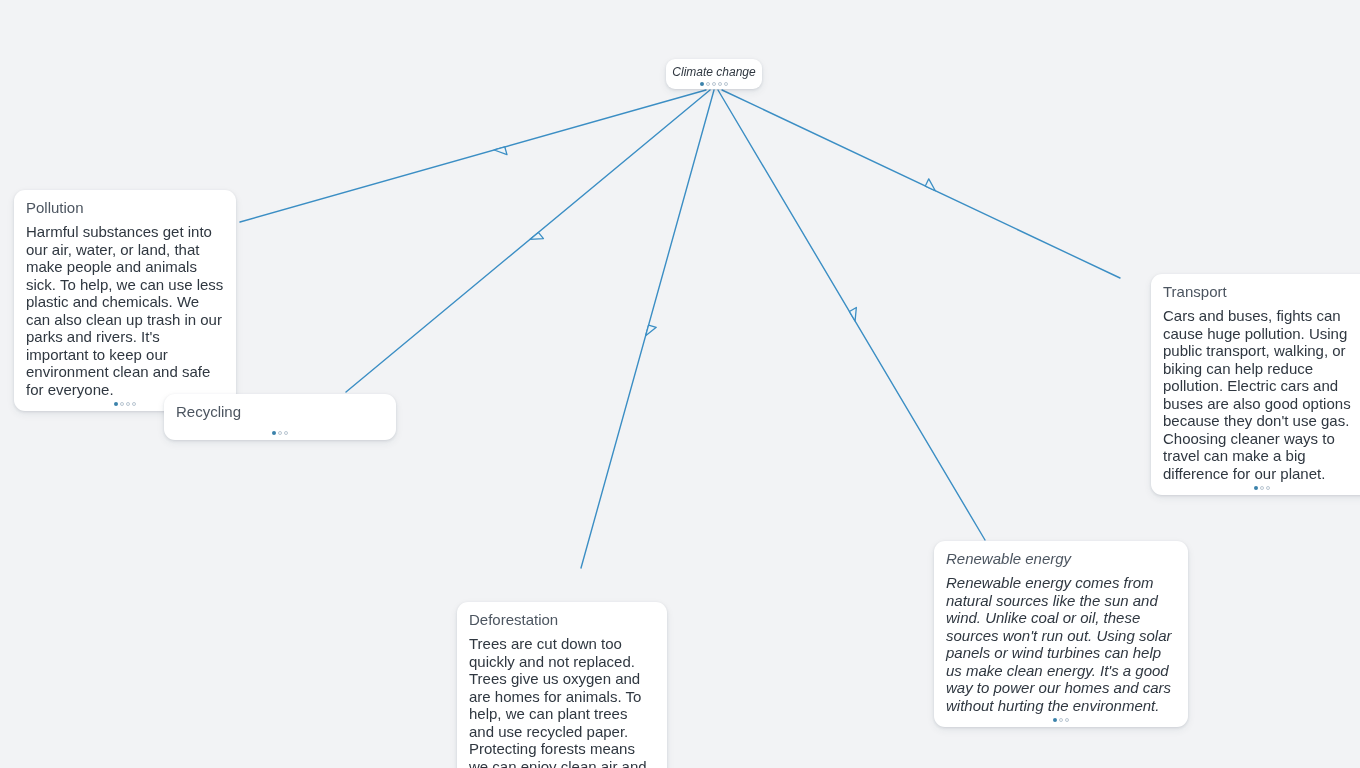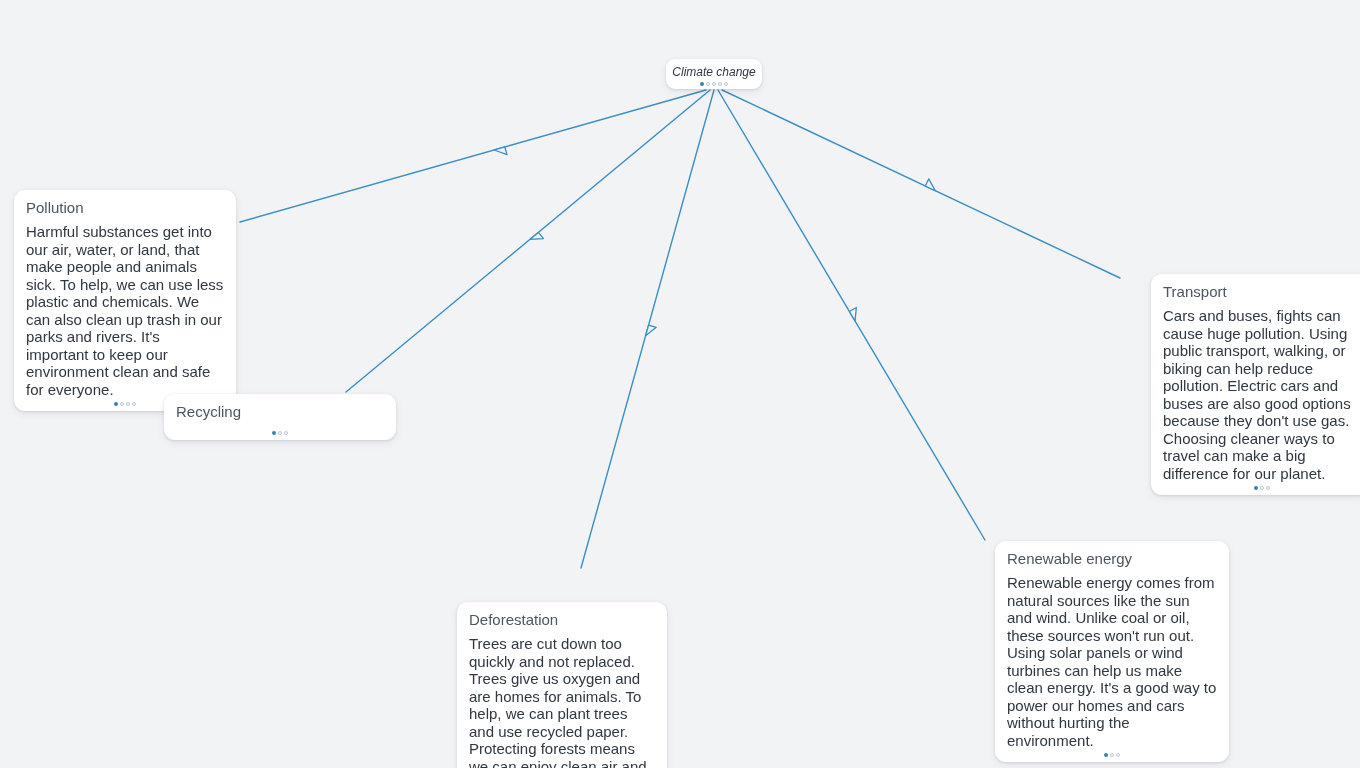--- a/index.html
+++ b/index.html
@@ -84,21 +84,21 @@
     text-align: center;
     line-height: 26px;
     white-space: nowrap;
     font-style: italic;
   }
   #node-root .dots { bottom: 2px; }
 
   #node-pollution   { left: 14px;   top: 190px; width: 222px; }
   #node-recycling   { left: 156px;  top: 394px; width: 232px; margin-left: 8px; }
   #node-deforest    { left: 457px;  top: 570px; width: 210px; margin-top: 32px; }
-  #node-renewable   { left: 995px;  top: 541px; width: 234px; }
+  #node-renewable   { left: 934px;  top: 541px; width: 254px; font-style: italic; }
   #node-transport   { left: 1151px; top: 274px; width: 222px; }
 </style>
 </head>
 <body>
 
 <div id="canvas">
 
   <svg id="edges" viewBox="0 0 1360 768" width="1360" height="768">
       <g>
         <line x1="706" y1="90" x2="240" y2="222" stroke="#3b8ec4" stroke-width="1.4" stroke-linecap="round"></line>

